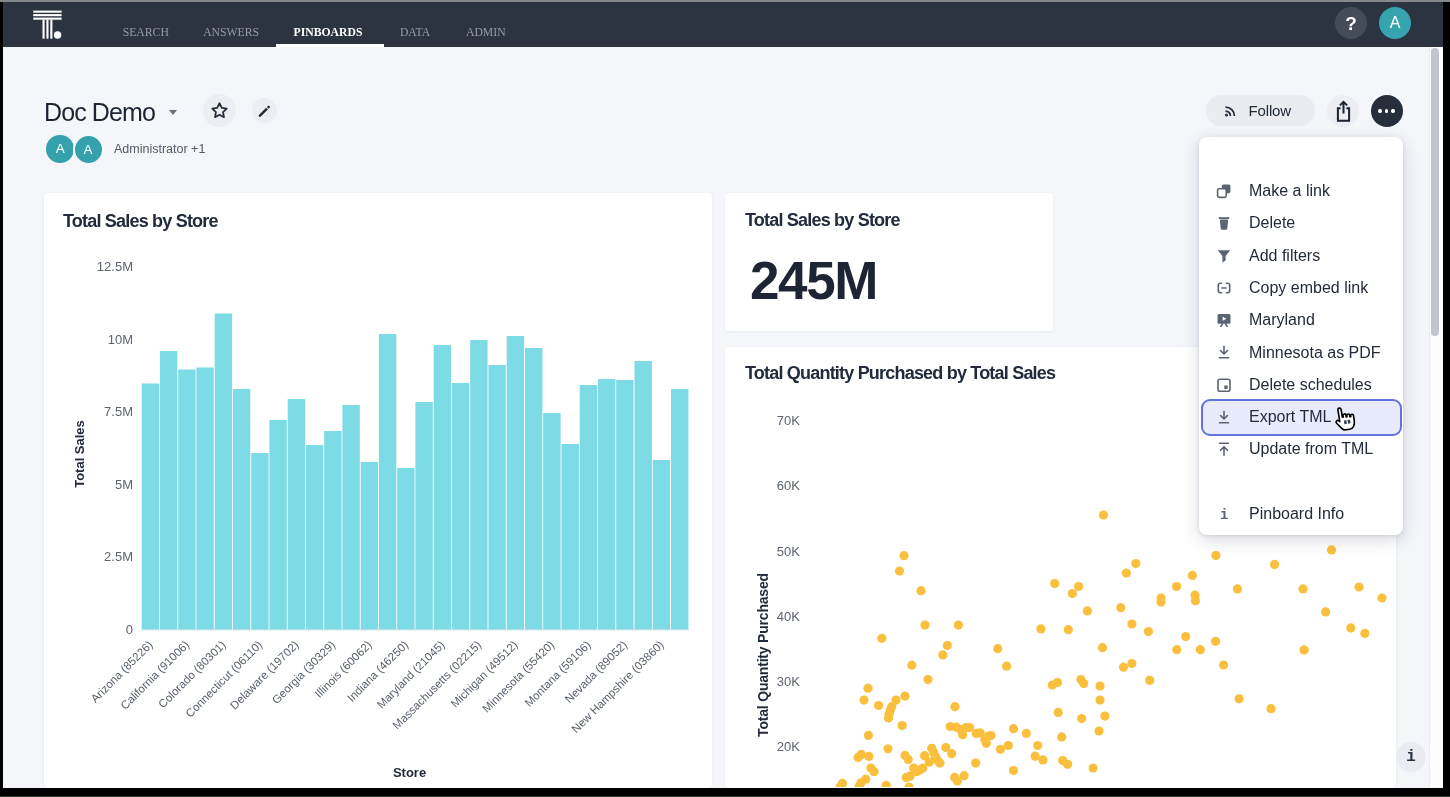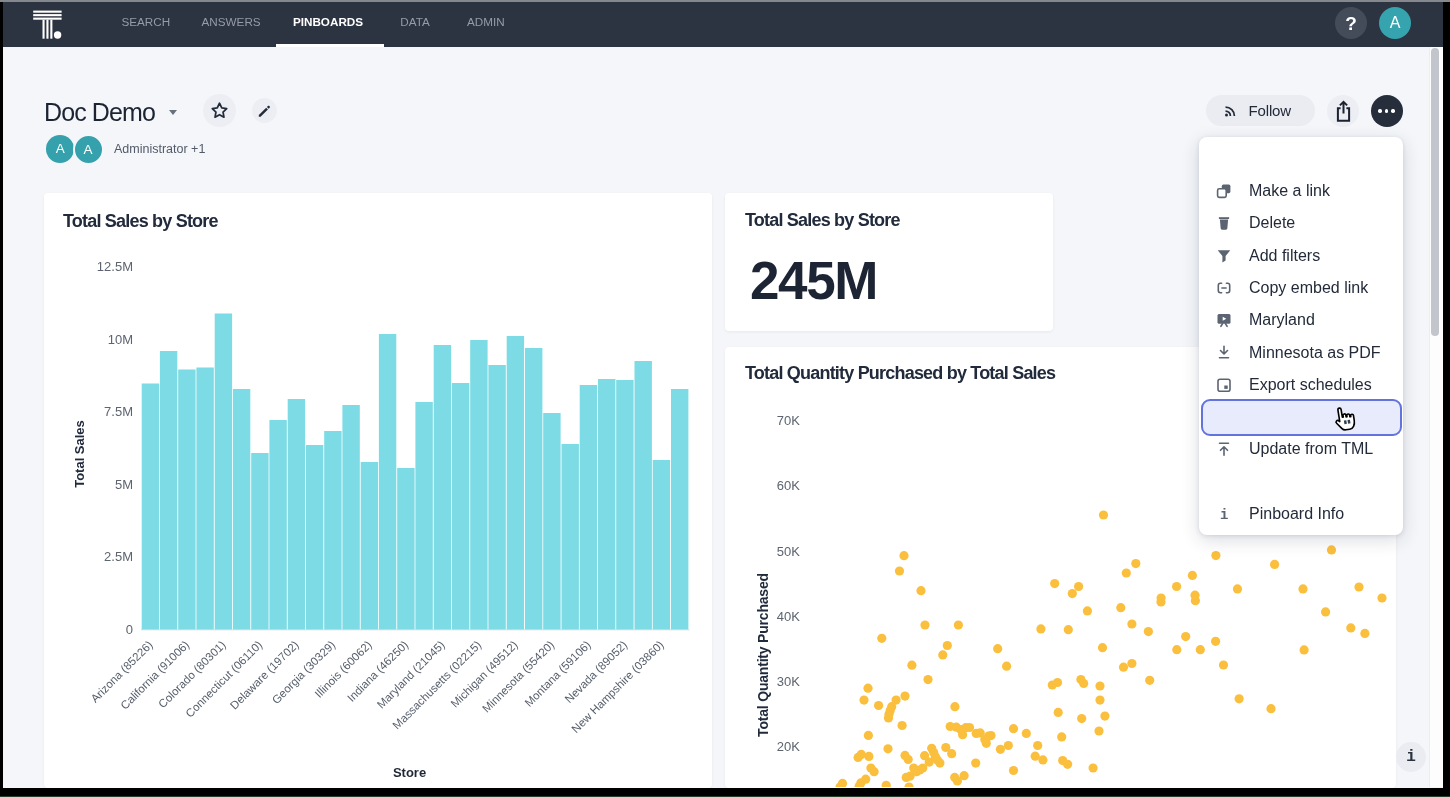--- a/index.html
+++ b/index.html
@@ -1,18 +1,18 @@
 <!DOCTYPE html>
 <html><head><meta charset="utf-8"><style>
 *{margin:0;padding:0;box-sizing:border-box}
 html,body{width:1450px;height:797px;background:#000;font-family:"Liberation Sans",sans-serif;overflow:hidden}
 #root{position:absolute;left:0;top:0;width:1450px;height:797px;background:#f4f6f9;overflow:hidden}
 .abs{position:absolute}
 #nav{position:absolute;left:0;top:0;width:1450px;height:47px;background:#2c3341}
-.navlink{position:absolute;top:15px;font-family:Liberation Sans, sans-serif;font-size:11.7px;font-weight:400;color:#959ba7;transform:translateX(-50%);white-space:nowrap}
+.navlink{position:absolute;top:26px;font-family:Liberation Serif, serif;font-size:11.7px;font-weight:400;color:#959ba7;transform:translateX(-50%);white-space:nowrap}
 .navlink.active{color:#ffffff;font-weight:700}
 #navunder{position:absolute;left:276px;top:44.2px;width:108px;height:2.8px;background:#ffffff}
 .circbtn{position:absolute;border-radius:50%}
 #title{position:absolute;left:44px;top:97.5px;font-size:25px;font-weight:400;color:#1c2433;letter-spacing:-0.9px}
 #caret{position:absolute;left:169px;top:110px;width:0;height:0;border-left:4.8px solid transparent;border-right:4.8px solid transparent;border-top:5.6px solid #68707e}
 #adminrow{position:absolute;left:114px;top:142.3px;font-size:12.5px;color:#525a68}
 .card{position:absolute;background:#fff;border-radius:4px;box-shadow:0 1px 3px rgba(25,35,55,0.06)}
 .ctitle{position:absolute;font-size:18px;font-weight:700;color:#222b3c;letter-spacing:-0.8px;white-space:nowrap}
 .axlab{font-size:13px;fill:#5d6470}
 .xlab{font-size:11.5px;fill:#565e6b}
@@ -348,21 +348,29 @@
       </span>
       <span class="mlab">Minnesota as PDF</span>
     </div>
     <div class="mrow" style="top:368.7px">
       <span class="mic">
         <svg width="18" height="18" viewBox="0 0 18 18" fill="none" stroke="#5c6472" stroke-width="1.6" stroke-linecap="round" stroke-linejoin="round">
           <rect x="3" y="3.3" width="12" height="11.9" rx="2"></rect>
           <rect x="9.3" y="9.5" width="3.4" height="3.4" fill="#5c6472" stroke="none"></rect>
         </svg>
       </span>
-      <span class="mlab">Export schedules</span>
+      <span class="mlab">Delete schedules</span>
+    </div>
+    <div class="mrow" style="top:400.9px">
+      <span class="mic">
+        <svg width="18" height="18" viewBox="0 0 18 18" fill="none" stroke="#5c6472" stroke-width="1.6" stroke-linecap="round" stroke-linejoin="round">
+          <path d="M9 3.2v7.6M5.5 7.5L9 11l3.5-3.5M4.5 14.7h9"></path>
+        </svg>
+      </span>
+      <span class="mlab">Export TML</span>
     </div>
     <div class="mrow" style="top:433.2px">
       <span class="mic">
         <svg width="18" height="18" viewBox="0 0 18 18" fill="none" stroke="#5c6472" stroke-width="1.6" stroke-linecap="round" stroke-linejoin="round">
           <path d="M9 15.2V7M5.5 10.3L9 6.8l3.5 3.5M4.5 3.2h9"></path>
         </svg>
       </span>
       <span class="mlab">Update from TML</span>
     </div>
     <div class="mrow" style="top:497.8px">

